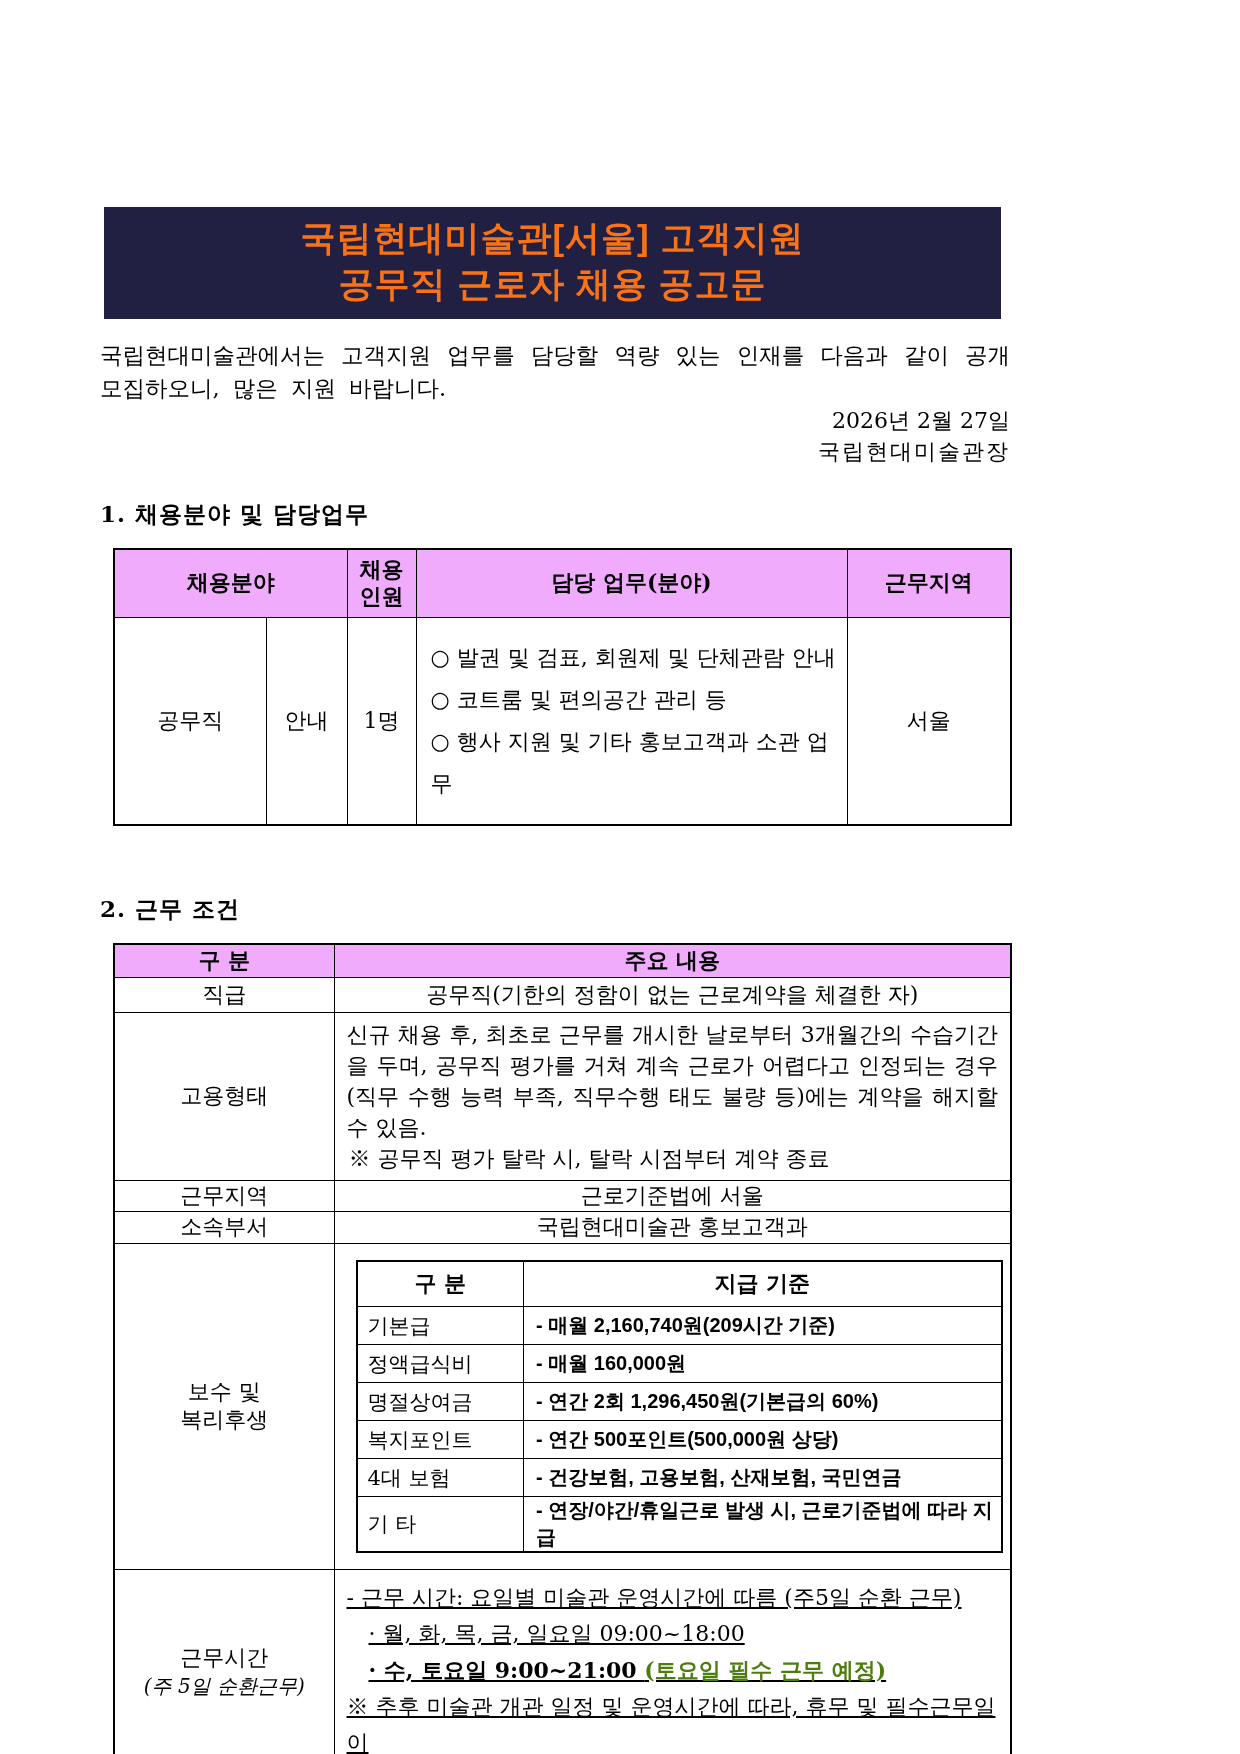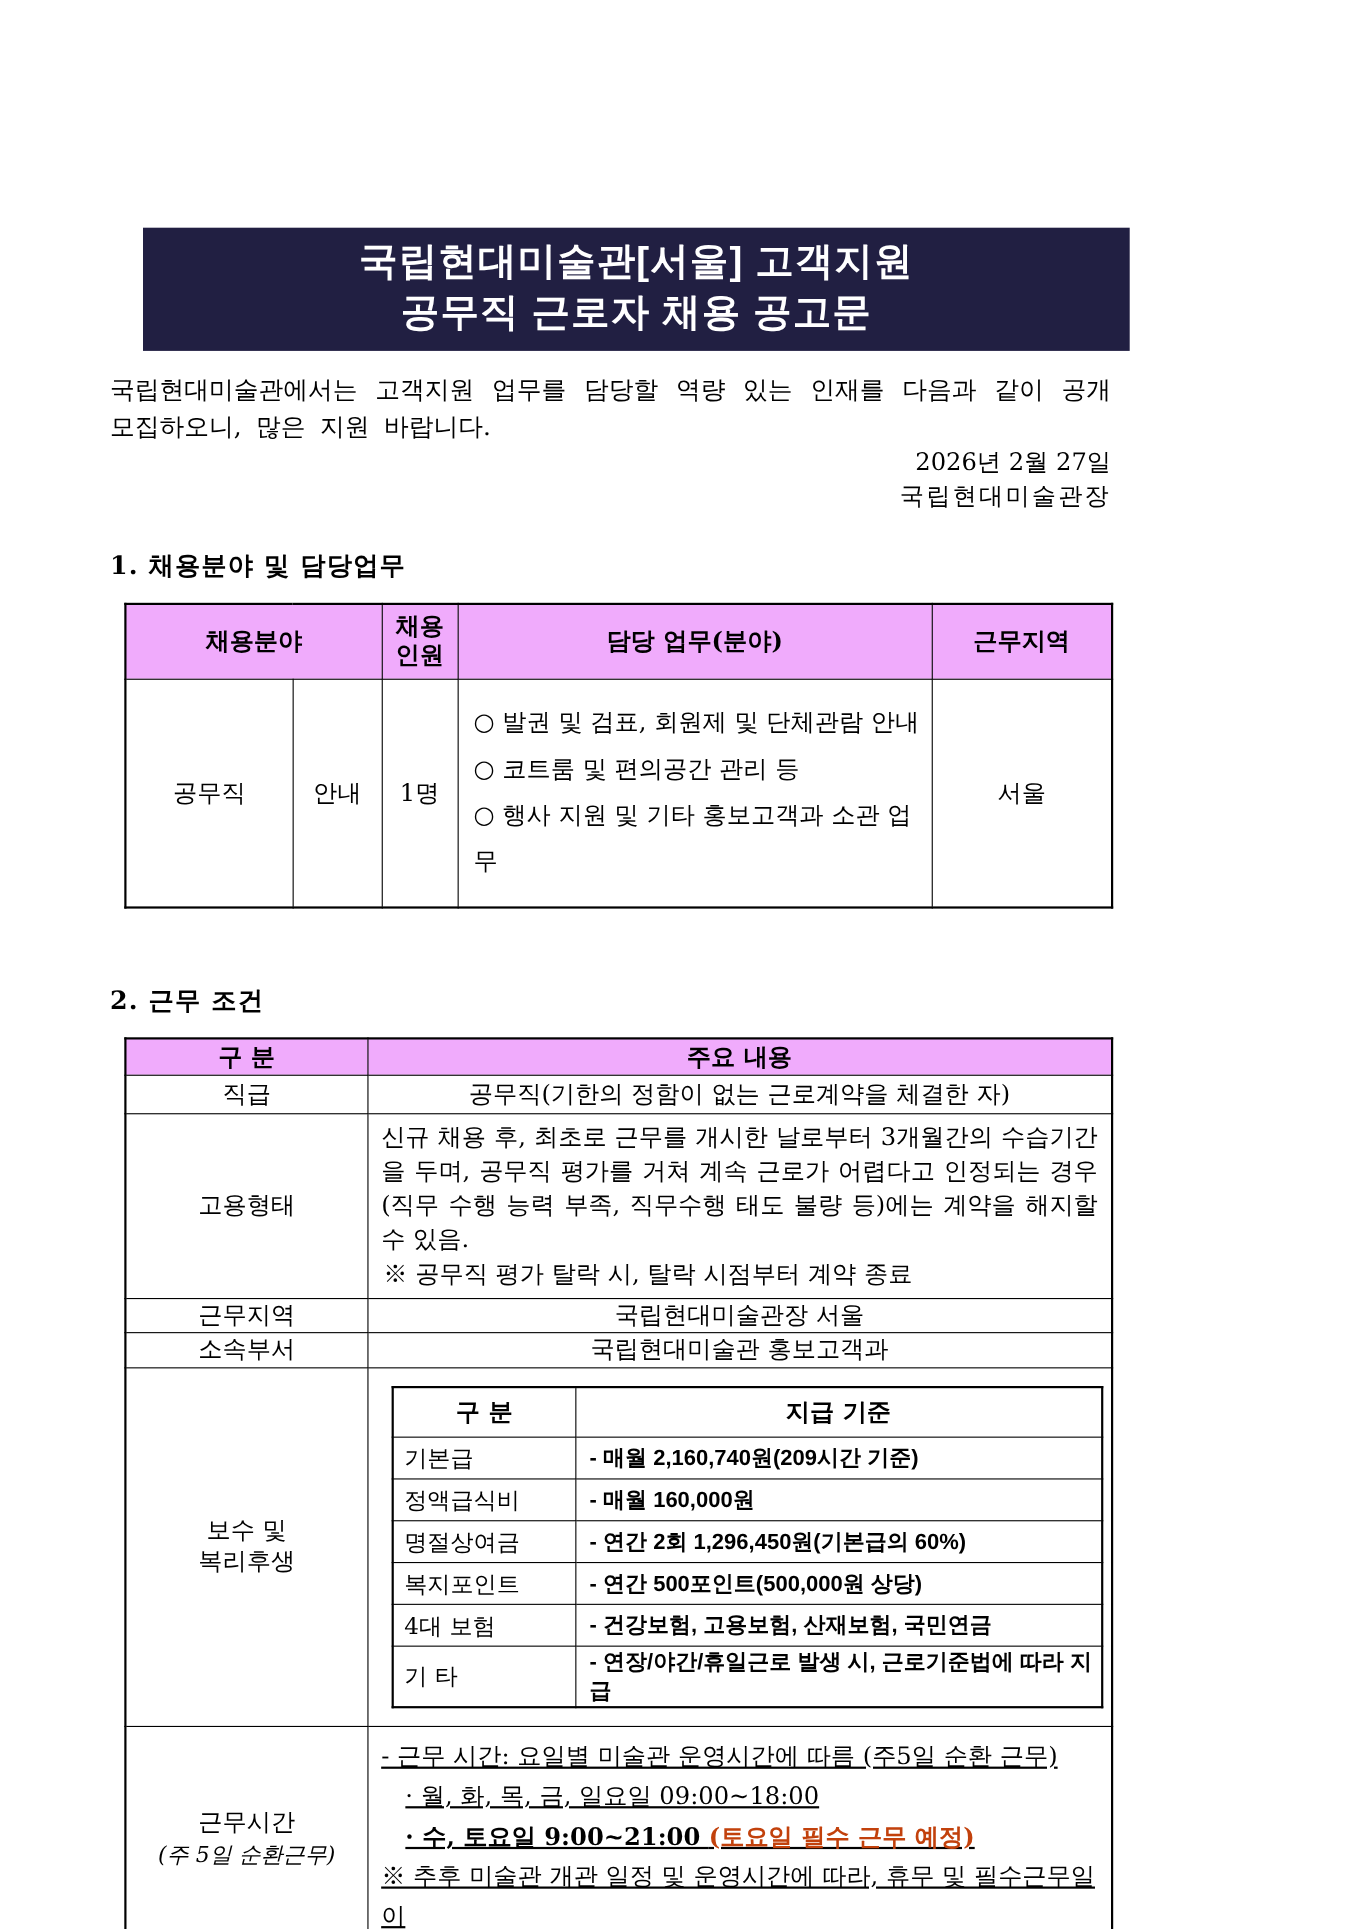--- a/index.html
+++ b/index.html
@@ -6,22 +6,22 @@
   html, body { background: #ffffff; }
   body {
     width: 1240px; height: 1754px; overflow: hidden;
     font-family: "DejaVu Serif", "Liberation Serif", serif;
     color: #000;
   }
   .page { padding: 207px 0 0 100px; width: 1010px; }
 
   
   .banner {
-    margin-left: 30px; width: 897px;
-    background: #211f42; color: #ffffff;
+    margin-left: 4px; width: 897px;
+    background: #211f42; color: #f97316;
     text-align: center; padding: 8px 0 12px;
     font-family: "Liberation Sans", "DejaVu Sans", sans-serif;
     font-weight: 800; font-size: 35px; line-height: 46px;
     letter-spacing: 1px;
   }
 
   
   .intro {
     margin-top: 20px; width: 910px;
     font-size: 22.5px; line-height: 33px;
@@ -82,21 +82,21 @@
     padding-left: 12px; text-align: left;
     font-family: "Liberation Sans", "DejaVu Sans", sans-serif;
     font-size: 20px; font-weight: 600;
   }
 
   
   .hours-cell { padding: 10px 12px 12px; vertical-align: middle; text-decoration: underline; }
   .hours-cell div { font-size: 22px; line-height: 36px; text-align: left; }
   .hours-cell .ind { padding-left: 22px; }
   .hours-cell b { font-weight: 700; }
-  .red { color: #c2410c; margin-top: 44px; }
+  .red { color: #4d7c0f; margin-top: 44px; }
 </style>
 </head>
 <body>
 
 <div class="page">
 
   <div class="banner">
     <div>국립현대미술관[서울] 고객지원</div>
     <div>공무직 근로자 채용 공고문</div>
   </div>
@@ -157,21 +157,21 @@
     </tr>
     <tr class="r-emp">
       <td class="lab">고용형태</td>
       <td class="emp-cell">
         <div class="para">신규 채용 후, 최초로 근무를 개시한 날로부터 3개월간의 수습기간을 두며, 공무직 평가를 거쳐 계속 근로가 어렵다고 인정되는 경우(직무 수행 능력 부족, 직무수행 태도 불량 등)에는 계약을 해지할 수 있음.</div>
         <div class="note">※ 공무직 평가 탈락 시, 탈락 시점부터 계약 종료</div>
       </td>
     </tr>
     <tr class="r-loc">
       <td class="lab">근무지역</td>
-      <td class="val-c">국립현대미술관장 서울</td>
+      <td class="val-c">근로기준법에 서울</td>
     </tr>
     <tr class="r-dept">
       <td class="lab">소속부서</td>
       <td class="val-c">국립현대미술관 홍보고객과</td>
     </tr>
     <tr>
       <td class="lab">
         <span>보수 및</span>
         <span>복리후생</span>
       </td>

